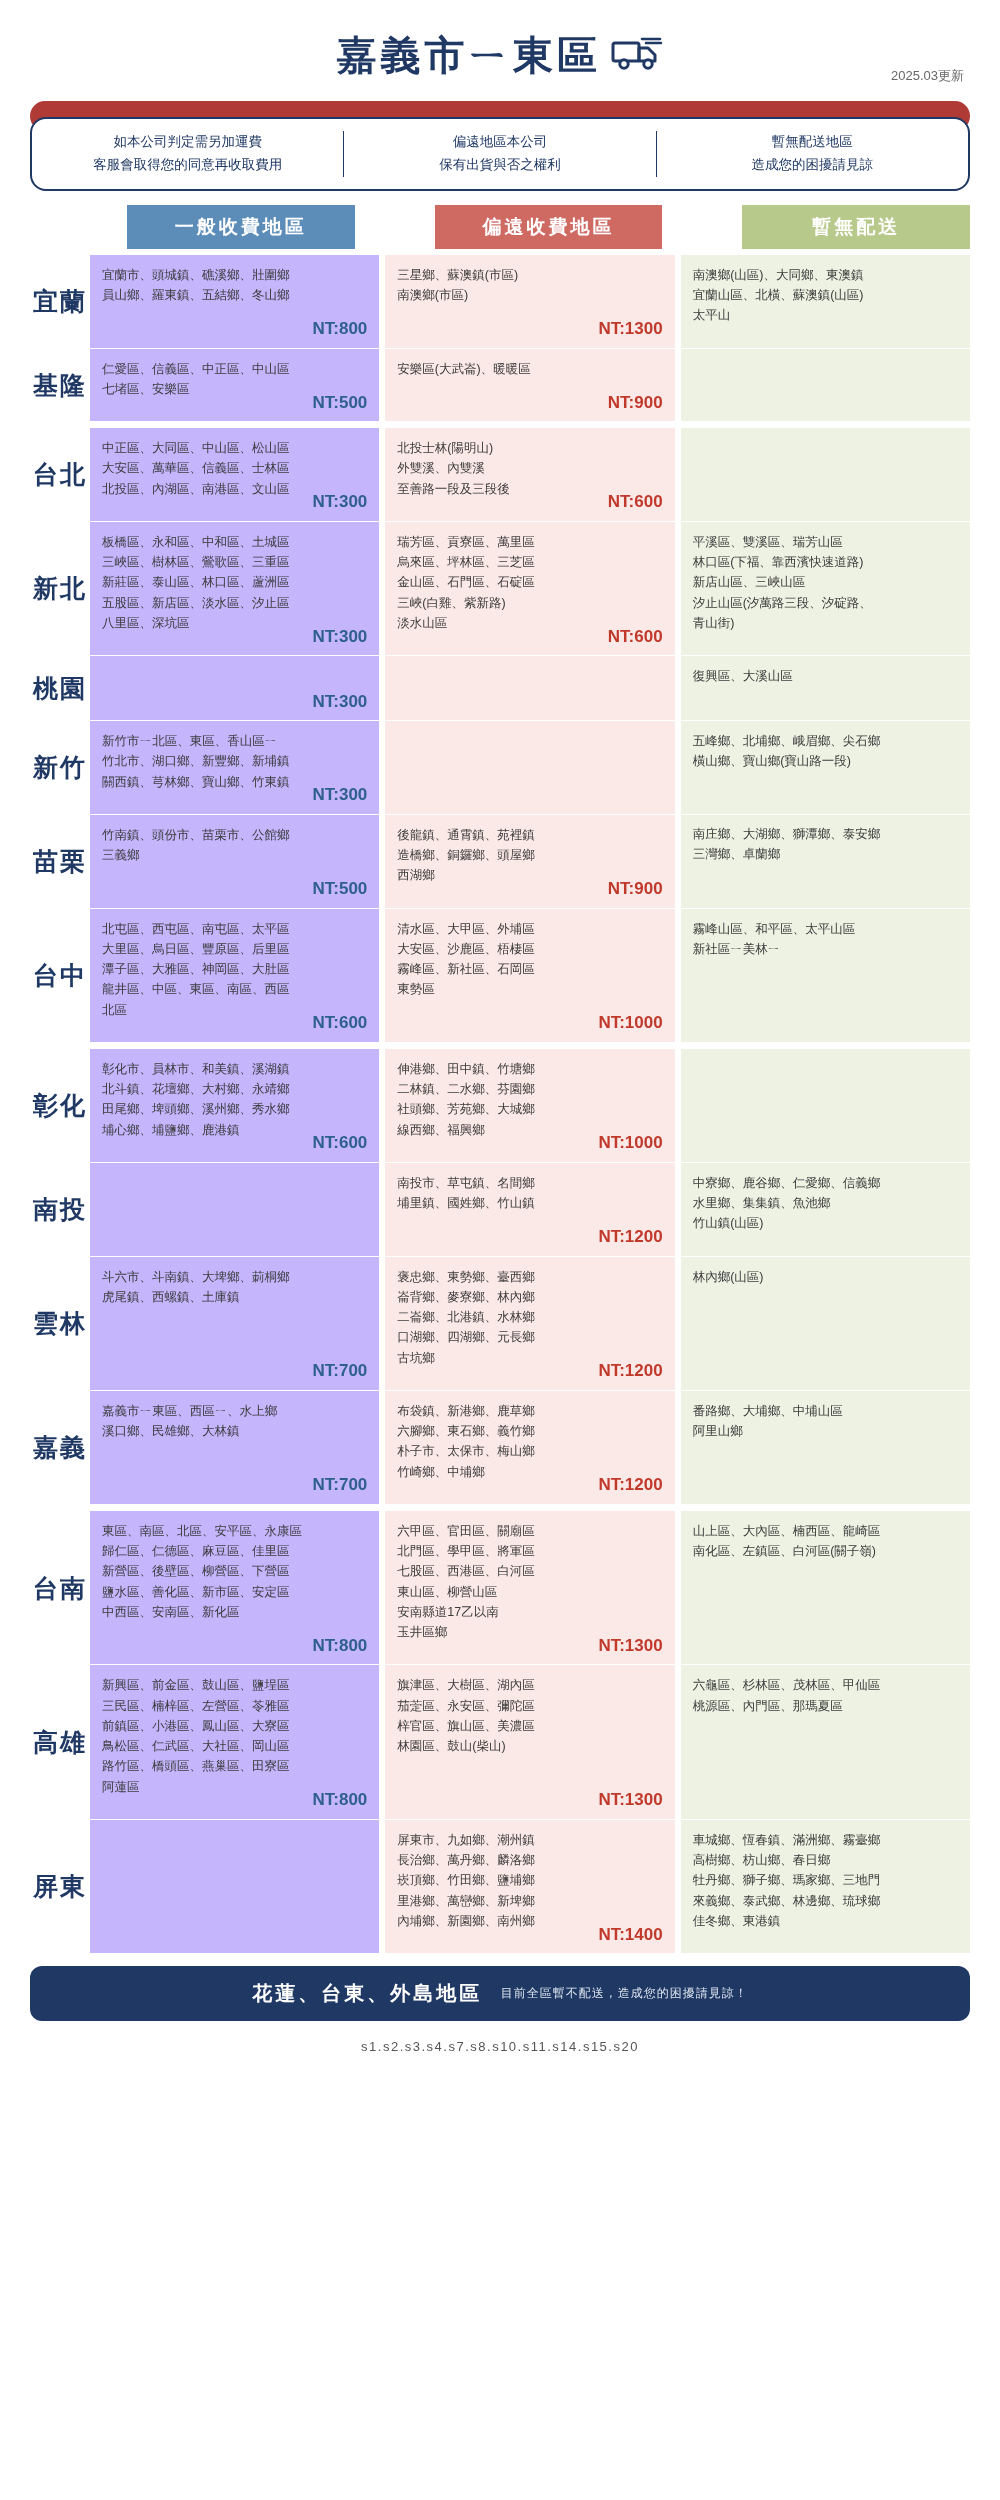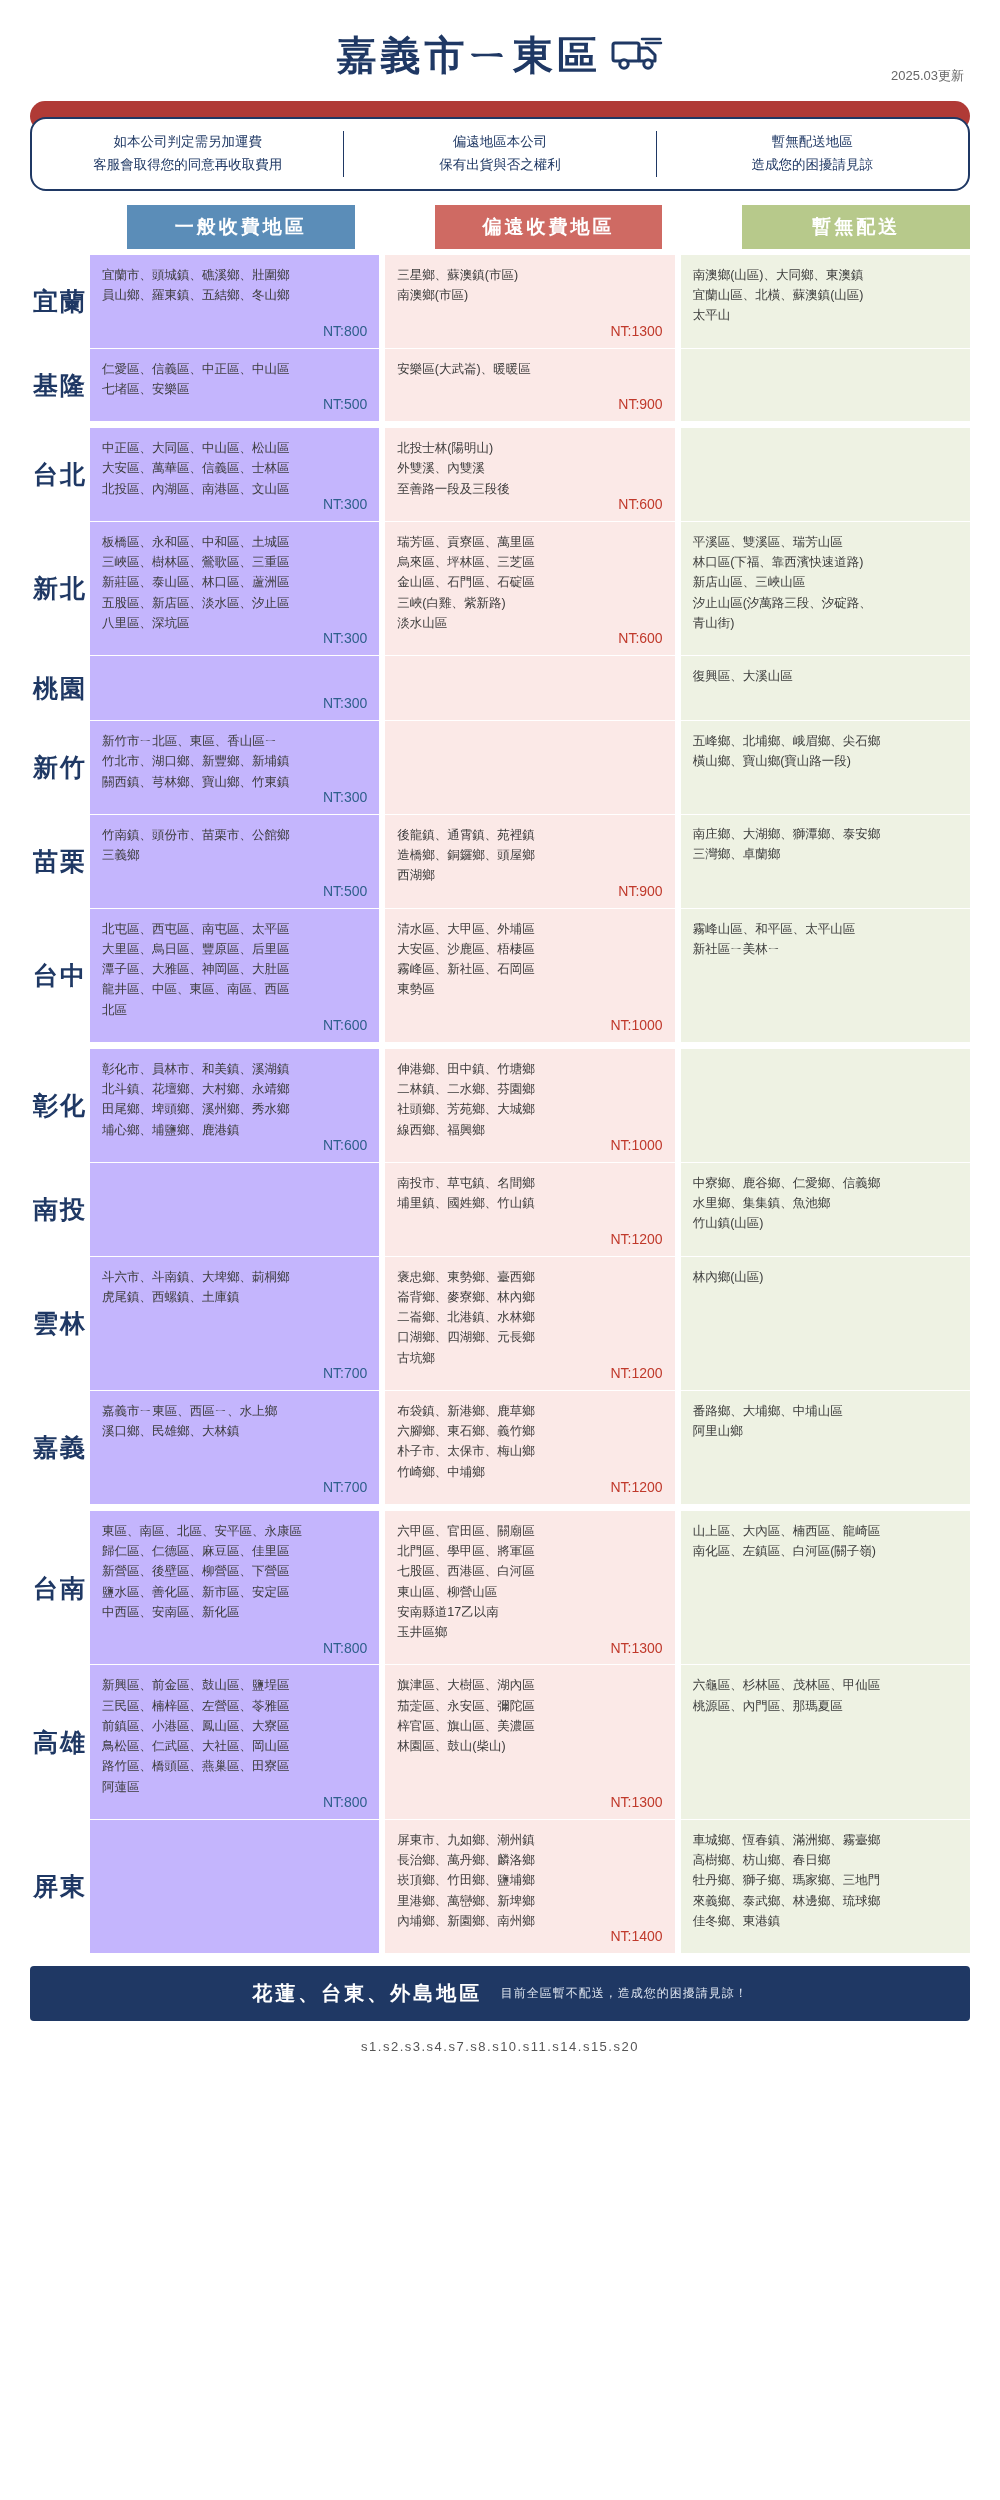--- a/index.html
+++ b/index.html
@@ -115,32 +115,32 @@
     min-height: 64px;
   }
   .cell.a { background: #c4b5fd; }
   .cell.b { background: #fbe9e7; }
   .cell.c { background: #eef2e3; }
   .cell + .cell { margin-left: 6px; }
   .price {
     position: absolute;
     right: 12px;
     bottom: 5px;
-    font-size: 14px;
-    font-weight: normal;
+    font-size: 17px;
+    font-weight: bold;
   }
   .price.a { color: #2f5f8c; }
   .price.b { color: #c0392b; }
 
   
   .footer {
     margin: 12px 30px 0 30px;
     background: #1f3864;
     color: #fff;
-    border-radius: 4px;
+    border-radius: 12px;
     text-align: center;
     padding: 14px 0;
   }
   .footer-main {
     font-size: 20px;
     font-weight: bold;
     letter-spacing: 3px;
     display: inline-block;
     vertical-align: middle;
   }

